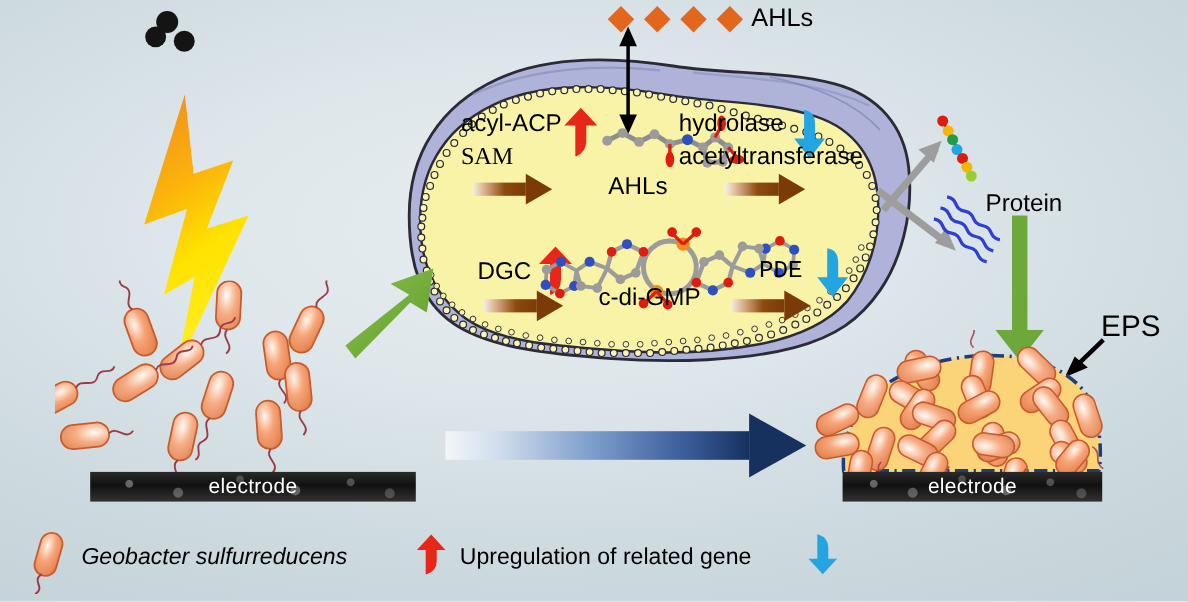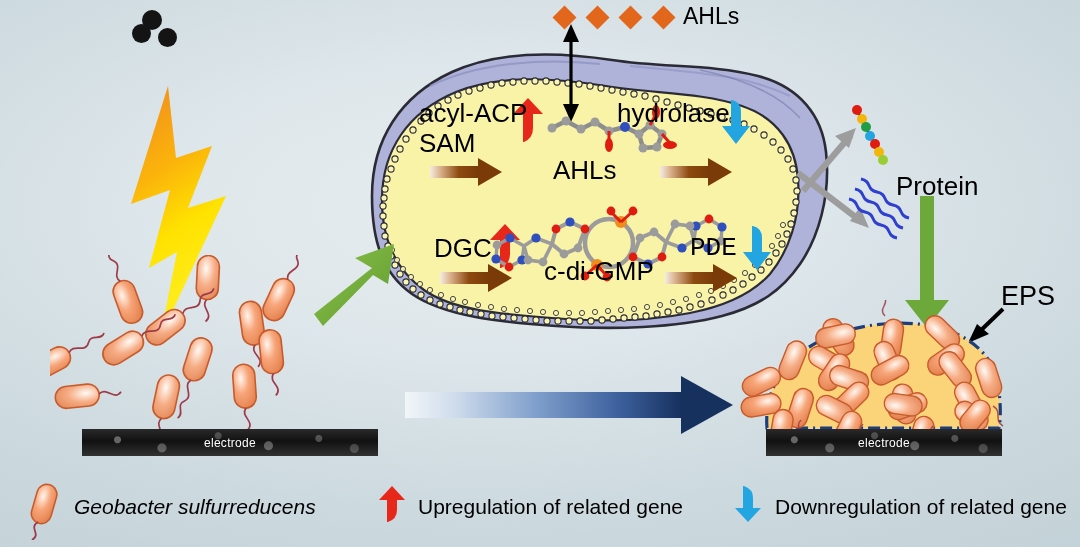--- a/index.html
+++ b/index.html
@@ -14,35 +14,35 @@
   }
   .abs{position:absolute;}
   .txt{color:#000;white-space:nowrap;line-height:1.05;}
 
   
   #blocker-title{left:44px;top:36px;font-size:25px;font-weight:bold;letter-spacing:-.2px;}
   #blocker-title sup{font-size:16px;}
   .blackdot{background:#141414;border-radius:50%;}
 
   
-  .lbl{font-size:26px;}
+  .lbl{font-size:22px;}
 
   
   .electrode{
     background:
       radial-gradient(circle at 12% 40%,rgba(255,255,255,.35) 0 3px,transparent 4px),
       radial-gradient(circle at 27% 70%,rgba(255,255,255,.28) 0 4px,transparent 5px),
       radial-gradient(circle at 46% 25%,rgba(255,255,255,.22) 0 3px,transparent 4px),
       radial-gradient(circle at 63% 62%,rgba(255,255,255,.30) 0 4px,transparent 5px),
       radial-gradient(circle at 80% 35%,rgba(255,255,255,.25) 0 3px,transparent 4px),
       radial-gradient(circle at 92% 72%,rgba(255,255,255,.20) 0 4px,transparent 5px),
       linear-gradient(180deg,#2a2a2a 0%,#111 45%,#323232 100%);
     display:flex;align-items:center;justify-content:center;
   }
-  .electrode span{color:#fff;font-size:12px;letter-spacing:.3px;}
+  .electrode span{color:#fff;font-size:19px;letter-spacing:.3px;}
 
   
   #legend{left:0;top:470px;width:1080px;height:77px;}
   .legend-txt{font-size:21px;}
   .legend-ital{font-style:italic;font-size:21px;}
 
   svg{display:block;}
 </style>
 </head>
 <body>
@@ -588,23 +588,24 @@
   </svg>
 
   <div class="abs blackdot" style="left:142px;top:10px;width:20px;height:20px;"></div>
   <div class="abs blackdot" style="left:132px;top:24px;width:19px;height:19px;"></div>
   <div class="abs blackdot" style="left:158px;top:28px;width:19px;height:19px;"></div>
 
 
   <div class="abs txt lbl" style="left:683px;top:4px;font-size:23px;">AHLs</div>
 
   <div class="abs txt lbl" style="left:419px;top:100px;">acyl-ACP</div>
-  <div class="abs txt lbl" style="left:419px;top:130px;">SAM</div>
+  <div class="abs txt lbl" style="left:419px;top:130px;font-family:Liberation Serif, serif;">SAM</div>
   <div class="abs txt lbl" style="left:553px;top:157px;">AHLs</div>
   <div class="abs txt lbl" style="left:617px;top:100px;">hydrolase</div>
+  <div class="abs txt lbl" style="left:617px;top:130px;">acetyltransferase</div>
 
   <div class="abs txt lbl" style="left:434px;top:235px;">DGC</div>
   <div class="abs txt lbl" style="left:544px;top:258px;">c-di-GMP</div>
   <div class="abs txt lbl" style="left:690px;top:235px;font-family:Liberation Mono, monospace;">PDE</div>
 
   <div class="abs txt lbl" style="left:896px;top:173px;">Protein</div>
   <div class="abs txt" style="left:1001px;top:282px;font-size:27px;">EPS</div>
 
   <div class="abs electrode" style="left:82px;top:429px;width:296px;height:27px;">
     <span>electrode</span>
@@ -624,16 +625,15 @@
     <div class="abs txt legend-ital" style="left:74px;top:26px;">Geobacter sulfurreducens</div>
 
     <svg class="abs" style="left:377px;top:14px;width:34px;height:42px;">
       <path d="M10,38 L10,16 L2,16 L15,2 L28,16 L20,16 L20,26 Q20,35 11,38 Z" fill="#E8271B"></path>
     </svg>
     <div class="abs txt legend-txt" style="left:418px;top:26px;">Upregulation of related gene</div>
 
     <svg class="abs" style="left:733px;top:14px;width:34px;height:42px;">
       <path d="M10,2 L10,24 L2,24 L15,38 L28,24 L20,24 L20,14 Q20,5 11,2 Z" fill="#22A5E0"></path>
     </svg>
-    <div class="abs txt legend-txt" style="left:775px;top:26px;">Downregulation of related gene</div>
   </div>
 
 </div>
 
 </body></html>

